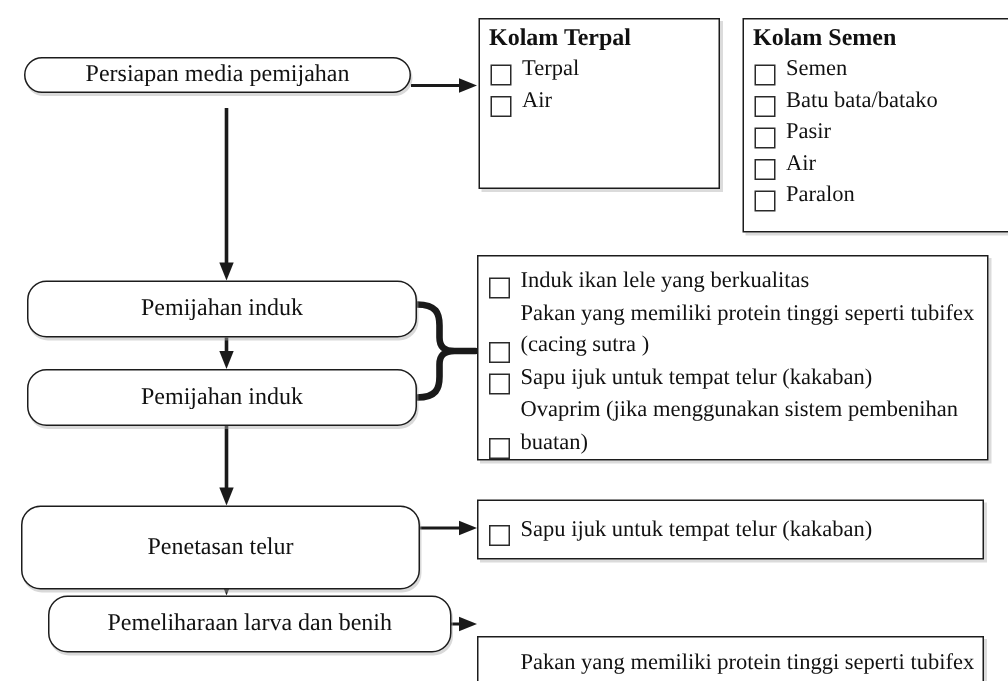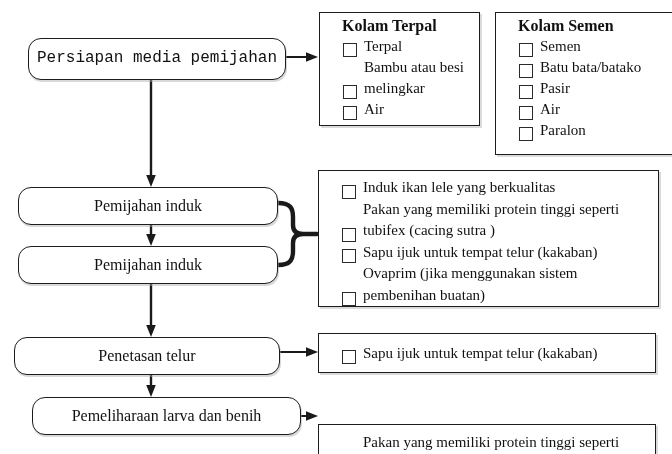--- a/index.html
+++ b/index.html
@@ -12,21 +12,21 @@
   .flow-box{
     position:absolute;box-sizing:border-box;background:#fff;
     border:1.6px solid #1c1c1c;border-radius:13px;
     display:flex;align-items:center;justify-content:center;
     font-size:16px;line-height:1.1;text-align:center;
     box-shadow:1px 2px 0 rgba(170,170,170,.45);
   }
   
   .panel{
     position:absolute;box-sizing:border-box;background:#fff;
-    border:1.6px solid #1c1c1c;padding:3px 4px 3px 22px;
+    border:1.6px solid #1c1c1c;padding:3px 4px 3px 6px;
     box-shadow:2px 2px 0 rgba(175,175,175,.45);
   }
   .panel-title{font-weight:bold;font-size:16px;line-height:20px;}
   .chk-row{display:flex;align-items:flex-end;font-size:15px;line-height:21px;}
   .panel-big .chk-row{line-height:21.5px;}
   .chk{
     flex:0 0 auto;width:12px;height:12px;border:1.4px solid #2a2a2a;
     margin:4px 7px 0 1px;background:#fff;
   }
   .chk-label{flex:1 1 auto;}
@@ -78,49 +78,45 @@
       <polygon class="ink-fill" points="318,416 306,411.2 306,420.8"></polygon>
     </g>
 
     <g>
       <path class="ink-line" stroke-width="4.4" stroke-linecap="round" d="M 278 203 C 291 203 293 209 293 217 L 293 225 C 293 231 296 234 303 234
            M 278 265 C 291 265 293 259 293 251 L 293 243 C 293 237 296 234 303 234
            M 301 234 L 317 234"></path>
     </g>
   </svg>
 
-  <div class="flow-box" style="left:28px;top:38px;width:258px;height:42px;font-family:Liberation Mono, monospace;">
+  <div class="flow-box" style="left:16px;top:38px;width:258px;height:24px;">
     <span>Persiapan media pemijahan</span>
   </div>
 
   <div class="flow-box" style="left:18px;top:187px;width:260px;height:38px;">
     <span>Pemijahan induk</span>
   </div>
 
   <div class="flow-box" style="left:18px;top:246px;width:260px;height:38px;">
     <span>Pemijahan induk</span>
   </div>
 
-  <div class="flow-box" style="left:14px;top:337px;width:266px;height:38px;">
+  <div class="flow-box" style="left:14px;top:337px;width:266px;height:56px;">
     <span>Penetasan telur</span>
   </div>
 
   <div class="flow-box" style="left:32px;top:397px;width:269px;height:38px;">
     <span>Pemeliharaan larva dan benih</span>
   </div>
 
   <div class="panel" style="left:319px;top:12px;width:161px;height:114px;">
     <div class="panel-title">Kolam Terpal</div>
     <div class="chk-row">
       <span class="chk"></span>
       <span class="chk-label">Terpal</span>
-    </div>
-    <div class="chk-row">
-      <span class="chk"></span>
-      <span class="chk-label">Bambu atau besi melingkar</span>
     </div>
     <div class="chk-row">
       <span class="chk"></span>
       <span class="chk-label">Air</span>
     </div>
   </div>
 
   <div class="panel" style="left:495px;top:12px;width:186px;height:143px;">
     <div class="panel-title">Kolam Semen</div>
     <div class="chk-row">

